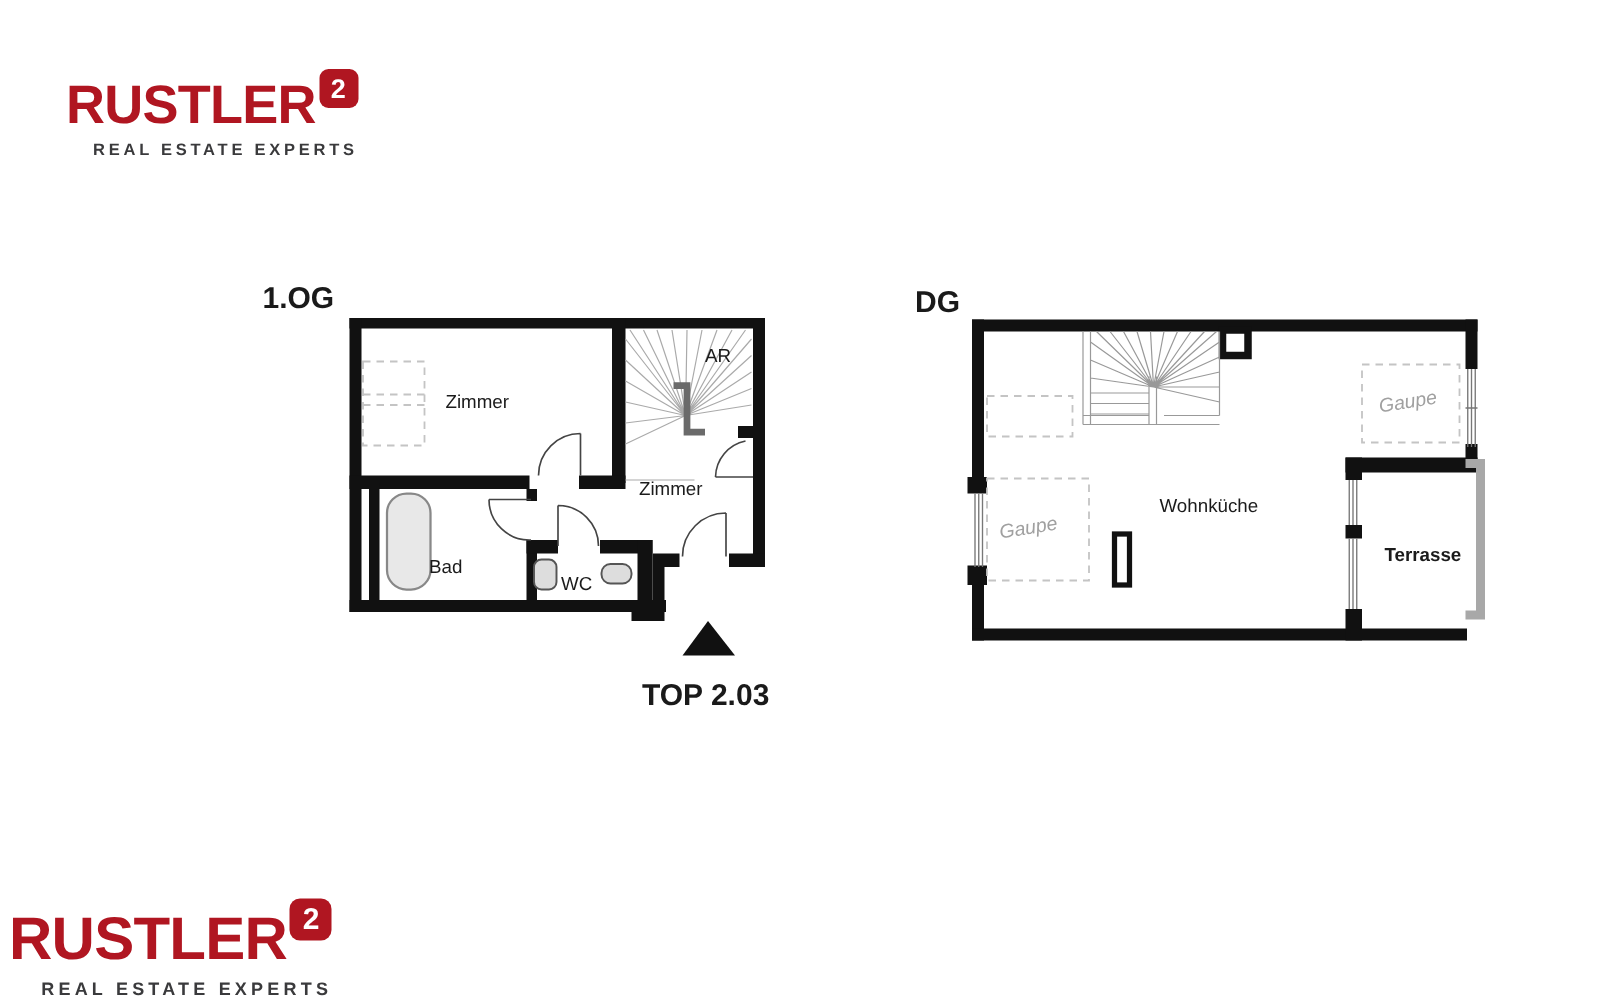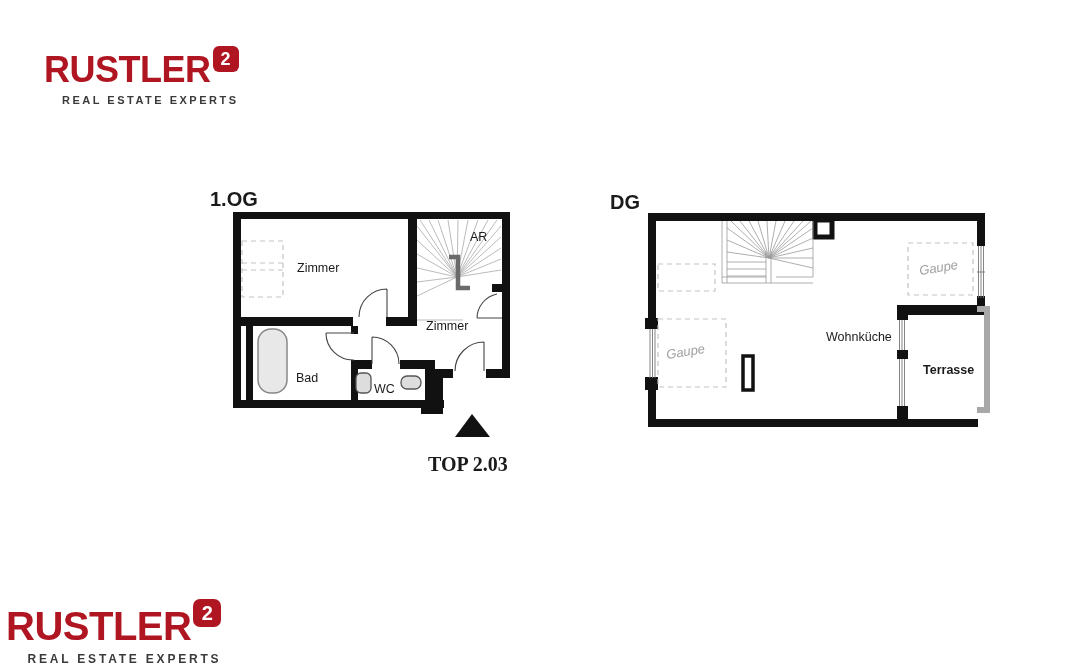--- a/index.html
+++ b/index.html
@@ -149,29 +149,29 @@
   </div>
 
   <div class="logo logo-bottom">
     <div class="logo-row">
       <span class="wordmark">RUSTLER</span>
       <span class="logo-mark">2</span>
     </div>
     <div class="tagline">REAL ESTATE EXPERTS</div>
   </div>
 
-  <div class="plan-title" style="left:175px;top:188px;margin-left:35px;">1.OG</div>
+  <div class="plan-title" style="left:175px;top:188px;">1.OG</div>
   <div class="plan-title" style="left:610px;top:191px;">DG</div>
 
   <div class="room-label" style="left:297px;top:261px;">Zimmer</div>
   <div class="room-label" style="left:470px;top:230px;text-align:center;">AR</div>
   <div class="room-label" style="left:426px;top:319px;">Zimmer</div>
-  <div class="room-label" style="left:296px;top:371px;">Bad</div>
+  <div class="room-label" style="left:286px;top:371px;">Bad</div>
   <div class="room-label" style="left:374px;top:382px;">WC</div>
 
-  <div class="room-label" style="left:826px;top:330px;">Wohnküche</div>
+  <div class="room-label" style="left:773px;top:330px;">Wohnküche</div>
   <div class="room-label" style="left:923px;top:363px;font-weight:bold;">Terrasse</div>
   <div class="gaupe-label" style="left:666px;top:344px;">Gaupe</div>
   <div class="gaupe-label" style="left:919px;top:260px;">Gaupe</div>
 
-  <div class="unit-label" style="left:428px;top:453px;font-family:Liberation Serif, serif;">TOP 2.03</div>
+  <div class="unit-label" style="left:428px;top:453px;">TOP 2.03</div>
 
 </div>
 
 </body></html>

